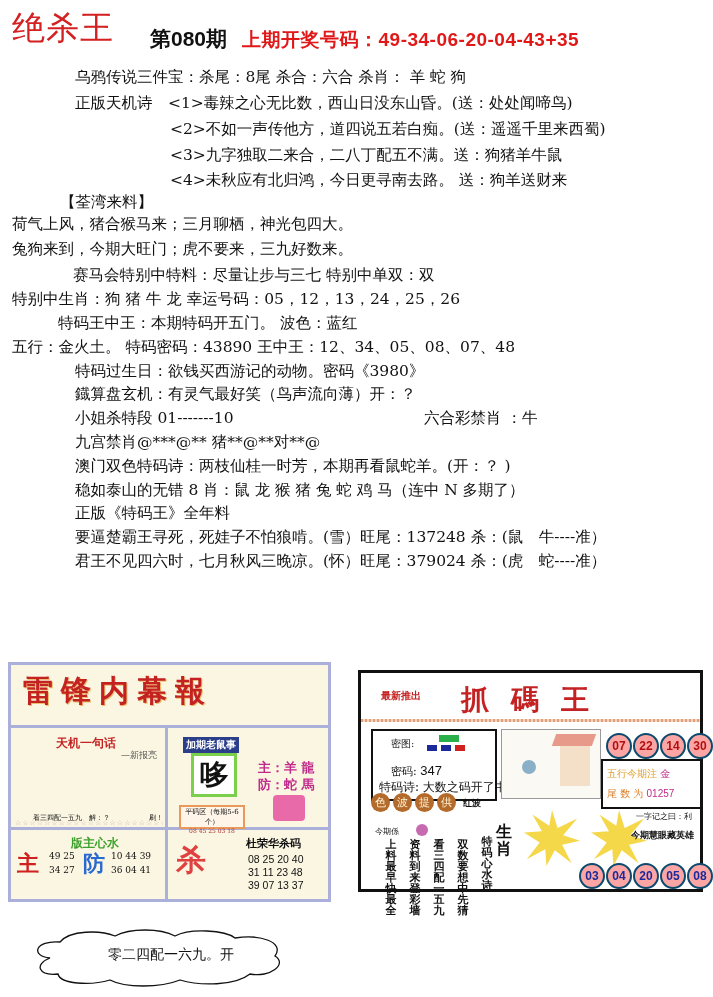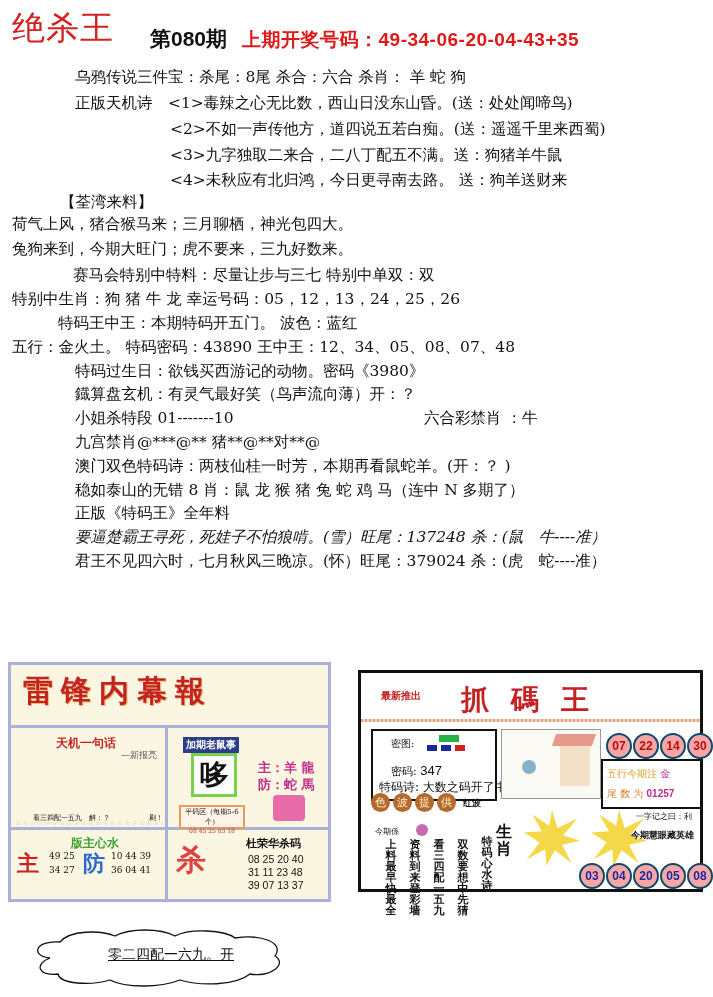--- a/index.html
+++ b/index.html
@@ -51,21 +51,21 @@
 <div class="line" style="left:58px;top:313px;">特码王中王：本期特码开五门。 波色：蓝红</div>
 <div class="line" style="left:12px;top:337px;">五行：金火土。 特码密码：43890 王中王：12、34、05、08、07、48</div>
 <div class="line" style="left:75px;top:361px;">特码过生日：欲钱买西游记的动物。密码《3980》</div>
 <div class="line" style="left:75px;top:384px;">鐡算盘玄机：有灵气最好笑（鸟声流向薄）开：？</div>
 <div class="line" style="left:75px;top:408px;">小姐杀特段 01-------10</div>
 <div class="line" style="left:424px;top:408px;">六合彩禁肖 ：牛</div>
 <div class="line" style="left:75px;top:432px;">九宫禁肖@***@** 猪**@**对**@</div>
 <div class="line" style="left:75px;top:456px;">澳门双色特码诗：两枝仙桂一时芳，本期再看鼠蛇羊。(开：？ )</div>
 <div class="line" style="left:75px;top:480px;">稳如泰山的无错 8 肖：鼠 龙 猴 猪 兔 蛇 鸡 马（连中 N 多期了）</div>
 <div class="line" style="left:75px;top:503px;">正版《特码王》全年料</div>
-<div class="line" style="left:75px;top:527px;font-style:italic;">要逼楚霸王寻死，死娃子不怕狼啃。(雪）旺尾：137248 杀：(鼠　牛----准）</div>
+<div class="line" style="left:75px;top:527px;">要逼楚霸王寻死，死娃子不怕狼啃。(雪）旺尾：137248 杀：(鼠　牛----准）</div>
 <div class="line" style="left:75px;top:551px;">君王不见四六时，七月秋风三晚凉。(怀）旺尾：379024 杀：(虎　蛇----准）</div>
 
 <div class="abs lbox">
   <div class="title">雷锋内幕報</div>
   <div class="divh" style="top:60px;"></div>
   <div class="divv" style="left:154px;top:60px;bottom:0;"></div>
   <div class="divh" style="top:162px;"></div>
 
   <div class="abs" style="left:45px;top:70px;font-size:12px;color:#c42222;font-weight:bold;">天机一句话</div>
   <div class="abs small" style="left:110px;top:84px;color:#555;">—新报亮</div>
@@ -119,21 +119,21 @@
     <div style="position:absolute;right:6px;top:4px;width:40px;height:12px;background:#e89a8a;transform:skewX(-20deg);"></div>
     <div style="position:absolute;right:10px;top:16px;width:30px;height:40px;background:#f4e0c8;"></div>
     <div style="position:absolute;left:20px;top:30px;width:14px;height:14px;border-radius:50%;background:#8ab0c8;"></div>
   </div>
 
   <div class="abs" style="left:245px;top:60px;white-space:nowrap;">
     <span class="ball">07</span><span class="ball">22</span><span class="ball">14</span><span class="ball">30</span>
   </div>
   <div class="abs" style="left:240px;top:86px;width:98px;height:46px;border:2px solid #111;">
     <div class="abs" style="left:4px;top:6px;font-size:10px;color:#e0a02a;white-space:nowrap;"><span>五行今期注</span> <span style="color:#c02a8a;">金</span></div>
-    <div class="abs" style="left:4px;top:26px;font-size:10px;color:#e0802a;white-space:nowrap;"><span>尾 数 为</span> <span style="color:#c02a8a;font-family:'Liberation Sans',sans-serif;font-weight:bold;">01257</span></div>
+    <div class="abs" style="left:4px;top:26px;font-size:10px;color:#e0802a;white-space:nowrap;"><span>尾 数 为</span> <span style="color:#c02a8a;font-family:'Liberation Sans',sans-serif;font-weight:normal;">01257</span></div>
   </div>
 
   <div class="abs" style="left:10px;top:119px;white-space:nowrap;font-family:Liberation Serif, serif;">
     <span class="chip">色</span><span class="chip">波</span><span class="chip">提</span><span class="chip">供</span>
     <span style="font-size:9px;font-weight:bold;">红波</span>
   </div>
   <div class="abs" style="left:14px;top:153px;font-size:8px;">今期係</div>
   <div class="abs" style="left:55px;top:151px;width:12px;height:12px;border-radius:50%;background:#c86ab0;"></div>
 
   <div class="vcol" style="left:24px;top:166px;">上料最早快最全</div>
@@ -150,14 +150,14 @@
 
   <div class="abs" style="left:218px;top:190px;white-space:nowrap;">
     <span class="ball" style="color:#1a2a9a;">03</span><span class="ball" style="color:#1a2a9a;">04</span><span class="ball" style="color:#1a2a9a;">20</span><span class="ball" style="color:#1a2a9a;">05</span><span class="ball" style="color:#1a2a9a;">08</span>
   </div>
 </div>
 
 <div class="abs cloud">
   <svg width="258" height="60" viewBox="0 0 258 60" style="position:absolute;left:0;top:0;">
     <path d="M20,30 C0,28 5,12 30,14 C40,2 70,2 85,8 C100,0 130,0 145,8 C160,0 195,2 205,10 C230,6 255,14 245,28 C258,36 240,50 220,46 C205,58 170,58 150,52 C130,60 95,60 80,52 C60,58 30,56 28,46 C8,48 4,36 20,30 Z" fill="#fff" stroke="#111" stroke-width="1.3"></path>
   </svg>
-  <div class="abs" style="left:78px;top:18px;font-size:14px;text-decoration:underline;">零二四配一六九。开</div>
+  <div class="abs" style="left:78px;top:18px;font-size:14px;">零二四配一六九。开</div>
 </div>
 
 </body></html>

